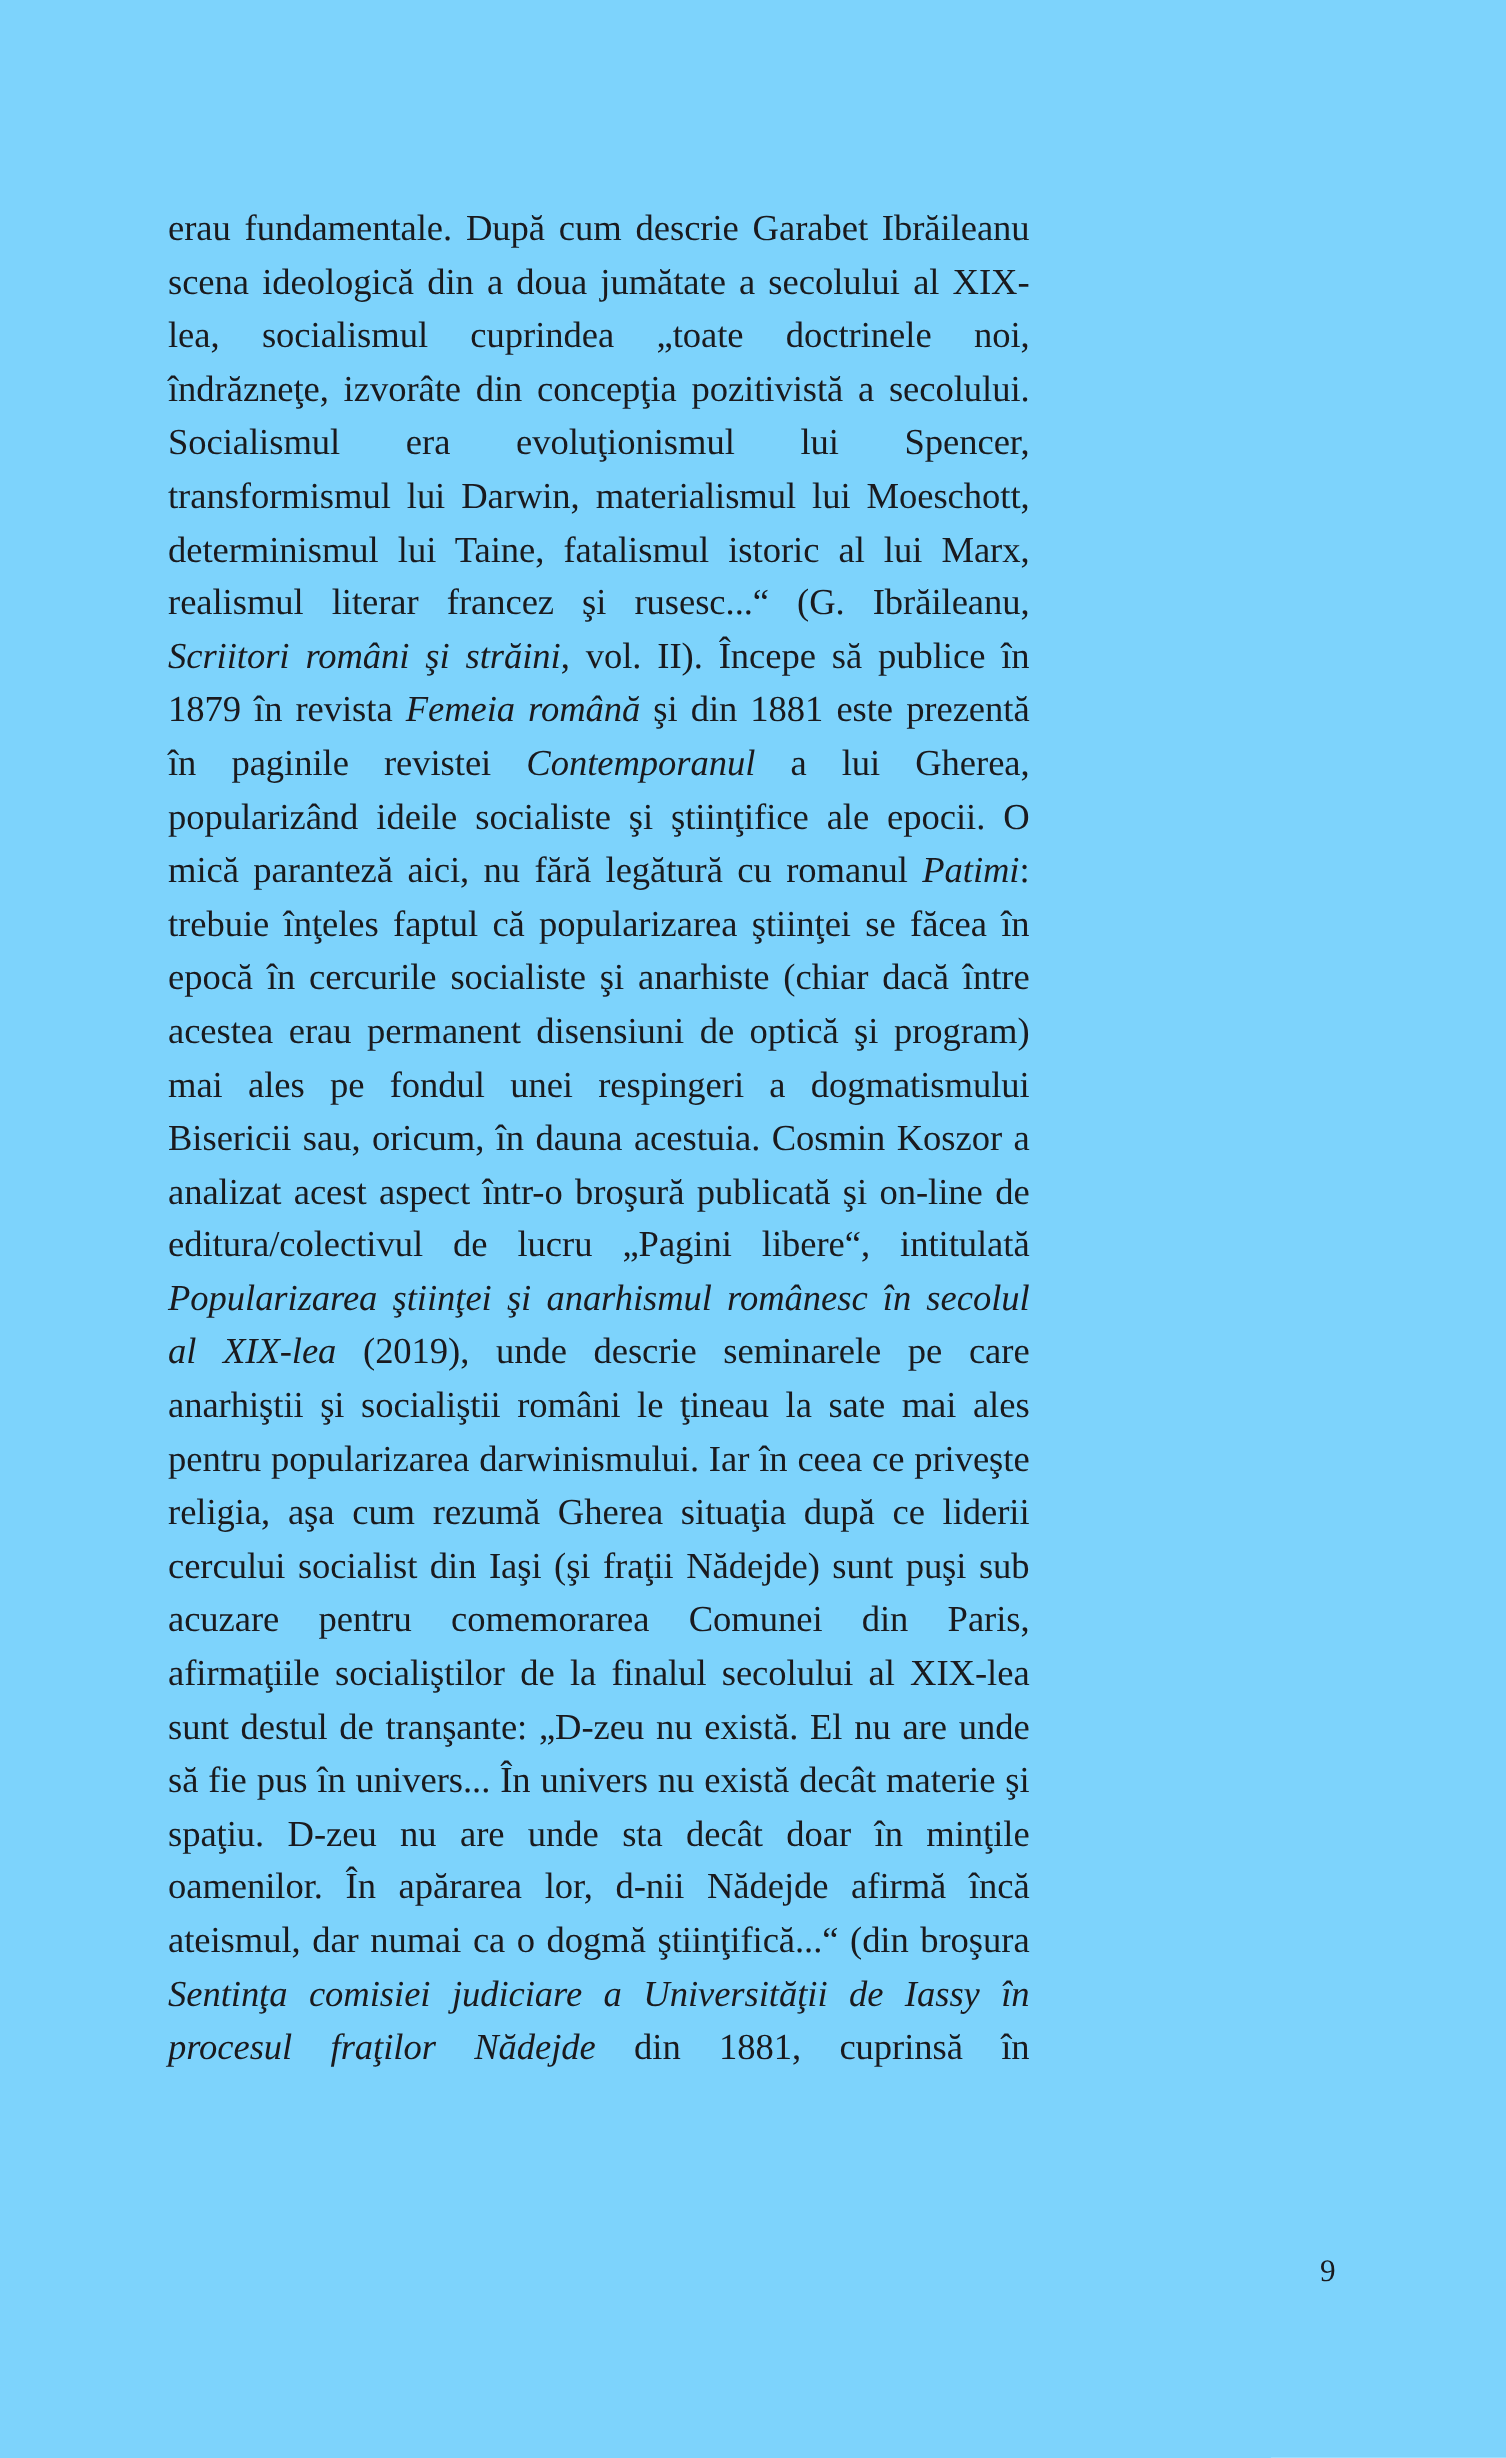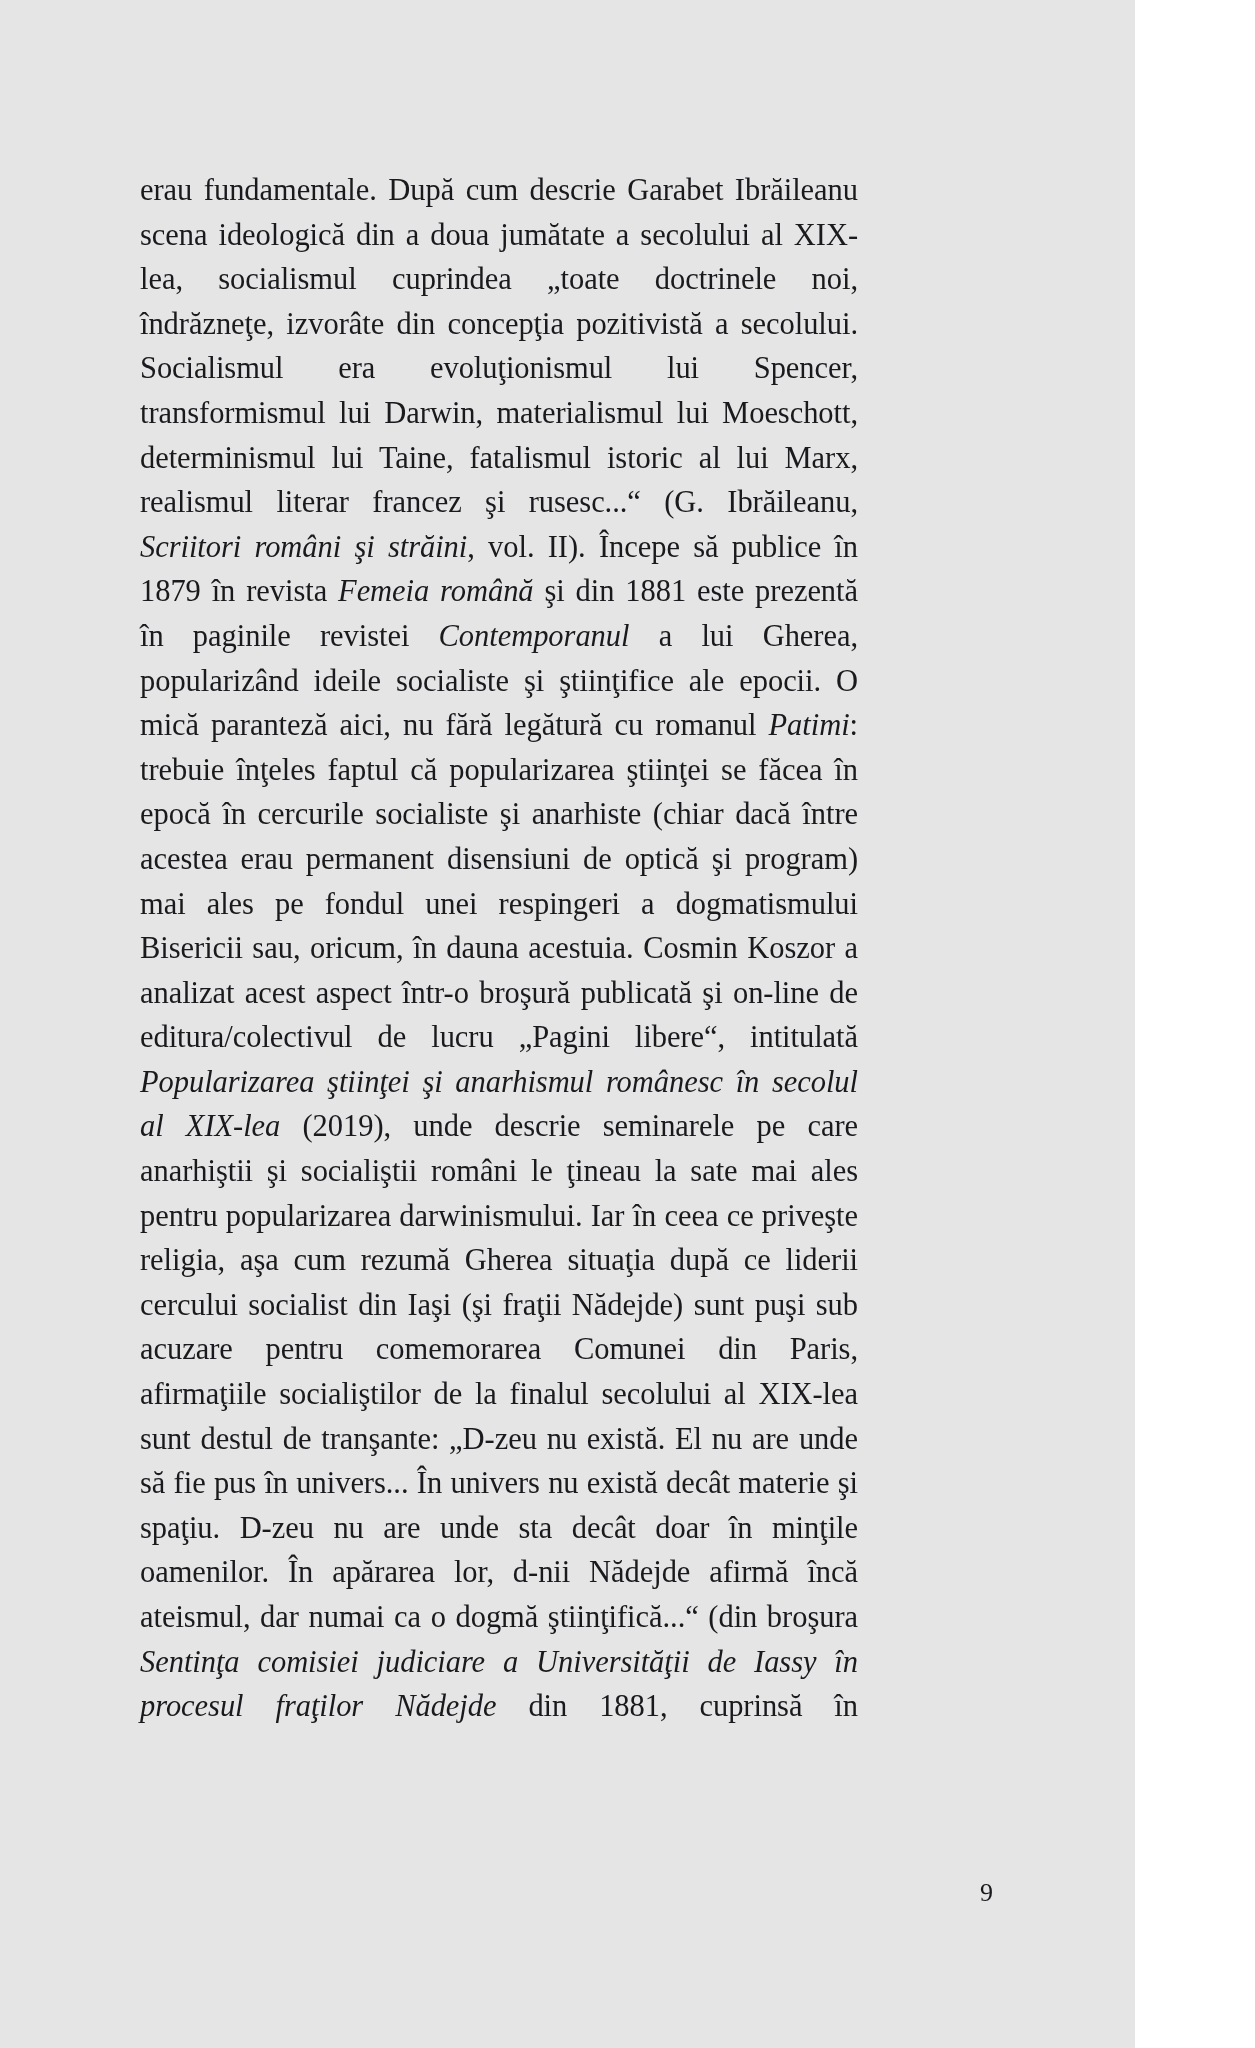--- a/index.html
+++ b/index.html
@@ -10,24 +10,24 @@
     width: 1255px;
     height: 2048px;
     background: #ffffff;
     font-family: "Liberation Serif", "DejaVu Serif", serif;
     color: #16161a;
     -webkit-font-smoothing: antialiased;
   }
 
   .page {
     position: relative;
-    width: 1135px;
+    width: 1255px;
     height: 2048px;
     box-sizing: border-box;
-    background: #e5e5e5;
+    background: #7dd3fc;
     overflow: hidden;
   }
 
   .textblock {
     position: absolute;
     left: 140px;
     top: 168px;
     width: 718px;
     text-align: justify;
     text-justify: inter-word;

